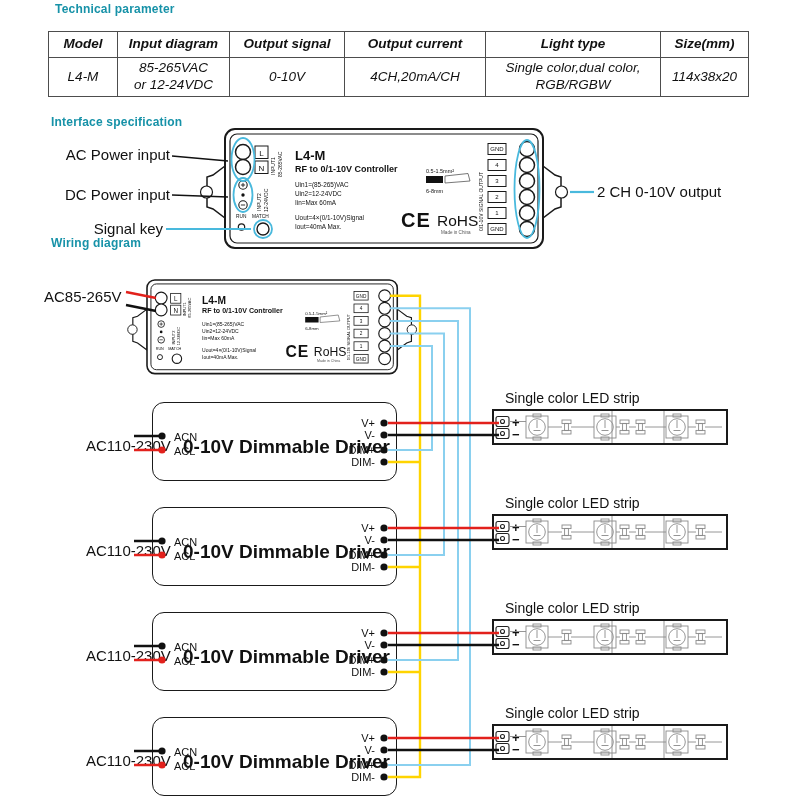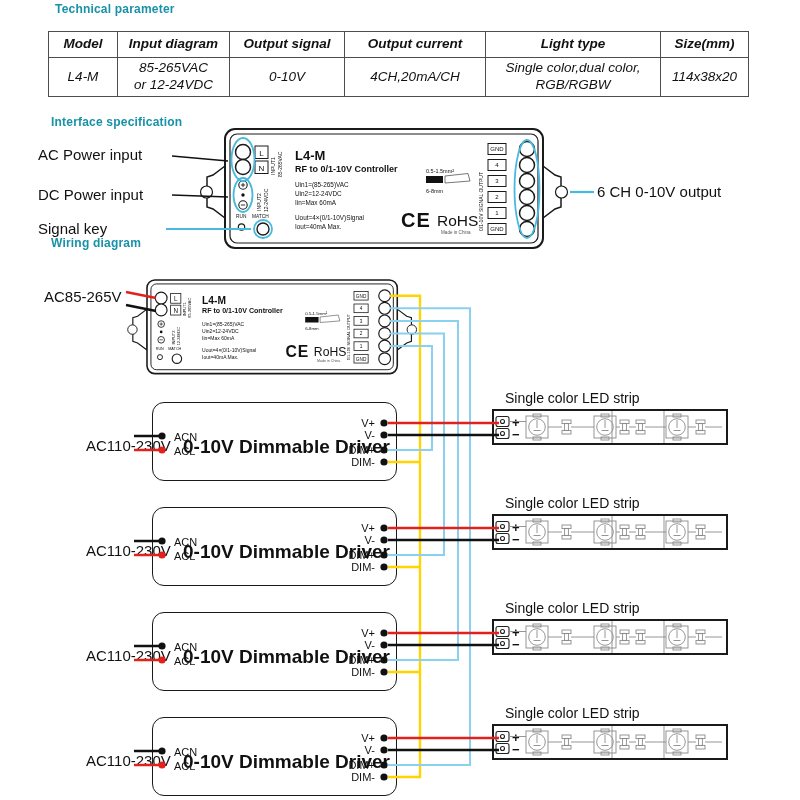--- a/index.html
+++ b/index.html
@@ -19,21 +19,21 @@
   
   .device{position:absolute;width:318px;height:119px;z-index:2;}
   .device svg{overflow:visible;display:block;}
   .device.clone{transform:scale(0.787);transform-origin:top left;}
   .device.clone .highlights{display:none;}
   .shape{fill:#fff;stroke:#1a1a1a;}
   .t{fill:#111;}
   .highlights ellipse,.highlights circle{fill:none;stroke:var(--cyan);stroke-width:1.8px;}
   
   .plabel{position:absolute;font-size:15px;line-height:1.1;color:#111;z-index:3;}
-  .r-align{text-align:left;}
+  .r-align{text-align:right;}
   
   .driver-row{position:absolute;left:0;width:800px;height:82px;z-index:2;}
   .dbox{position:absolute;left:152px;top:0;width:245px;height:79px;background:#fff;
         border:1.7px solid #1a1a1a;border-radius:12px;box-sizing:border-box;}
   .dtitle{position:absolute;left:30px;right:55px;top:33px;text-align:center;font-size:19px;font-weight:bold;white-space:nowrap;}
   .dlab{position:absolute;font-size:11px;line-height:11px;}
   .acn{left:21px;top:29px;} .acl{left:21px;top:43px;}
   .dlab.r{right:21px;text-align:right;}
   .vplus{top:15px;} .vminus{top:27px;} .dimplus{top:42px;} .dimminus{top:54px;}
   .d-ac{left:46px;top:36px;margin-left:40px;}
@@ -88,21 +88,21 @@
     <td>Single color,dual color,
 RGB/RGBW</td>
     <td>114x38x20</td>
   </tr>
 </tbody>
   </table>
 
 <div class="plabel r-align" style="left:38px;top:147px;width:132px;">AC Power input</div>
 <div class="plabel r-align" style="left:38px;top:187px;width:132px;">DC Power input</div>
 <div class="plabel r-align" style="left:38px;top:221px;width:125px;">Signal key</div>
-<div class="plabel" style="left:597px;top:184px;">6 CH 0-10V output</div>
+<div class="plabel" style="left:597px;top:184px;">2 CH 0-10V output</div>
 <div class="plabel" style="left:44px;top:289px;">AC85-265V</div>
 
 <div class="device" id="interface-device" style="left:225px;top:129px;">
 <svg width="318" height="119" viewBox="0 0 318 119">
   <g>
     <path class="shape" stroke-width="1.5" d="M0,37 L-12,46 L-18,48 L-18,78 L-12,80 L0,89 Z"></path>
     <circle class="shape" stroke-width="1.2" cx="-18.5" cy="63" r="6"></circle>
   </g>
   <g>
     <path class="shape" stroke-width="1.5" d="M318,37 L330,46 L336,48 L336,78 L330,80 L318,89 Z"></path>

